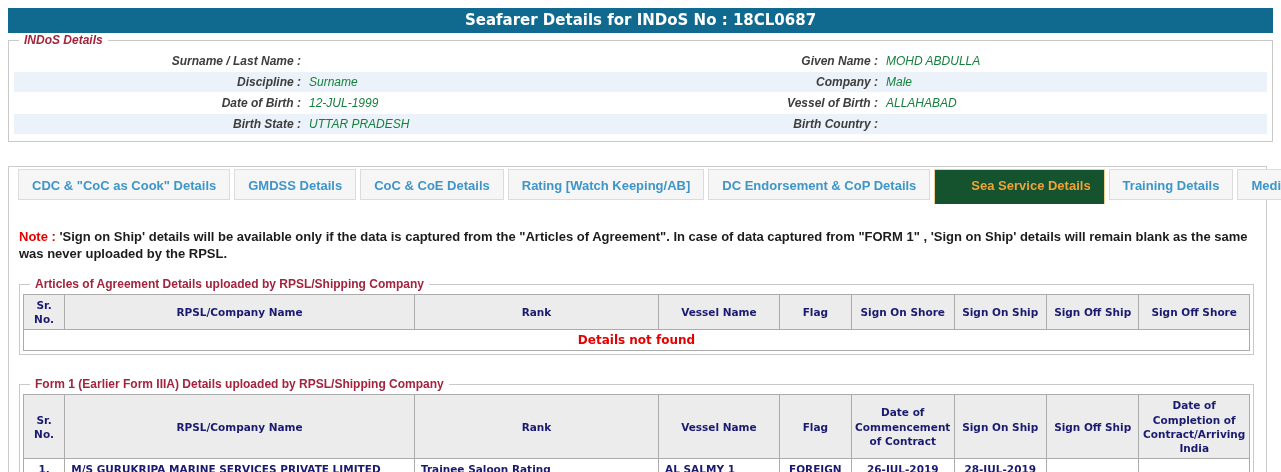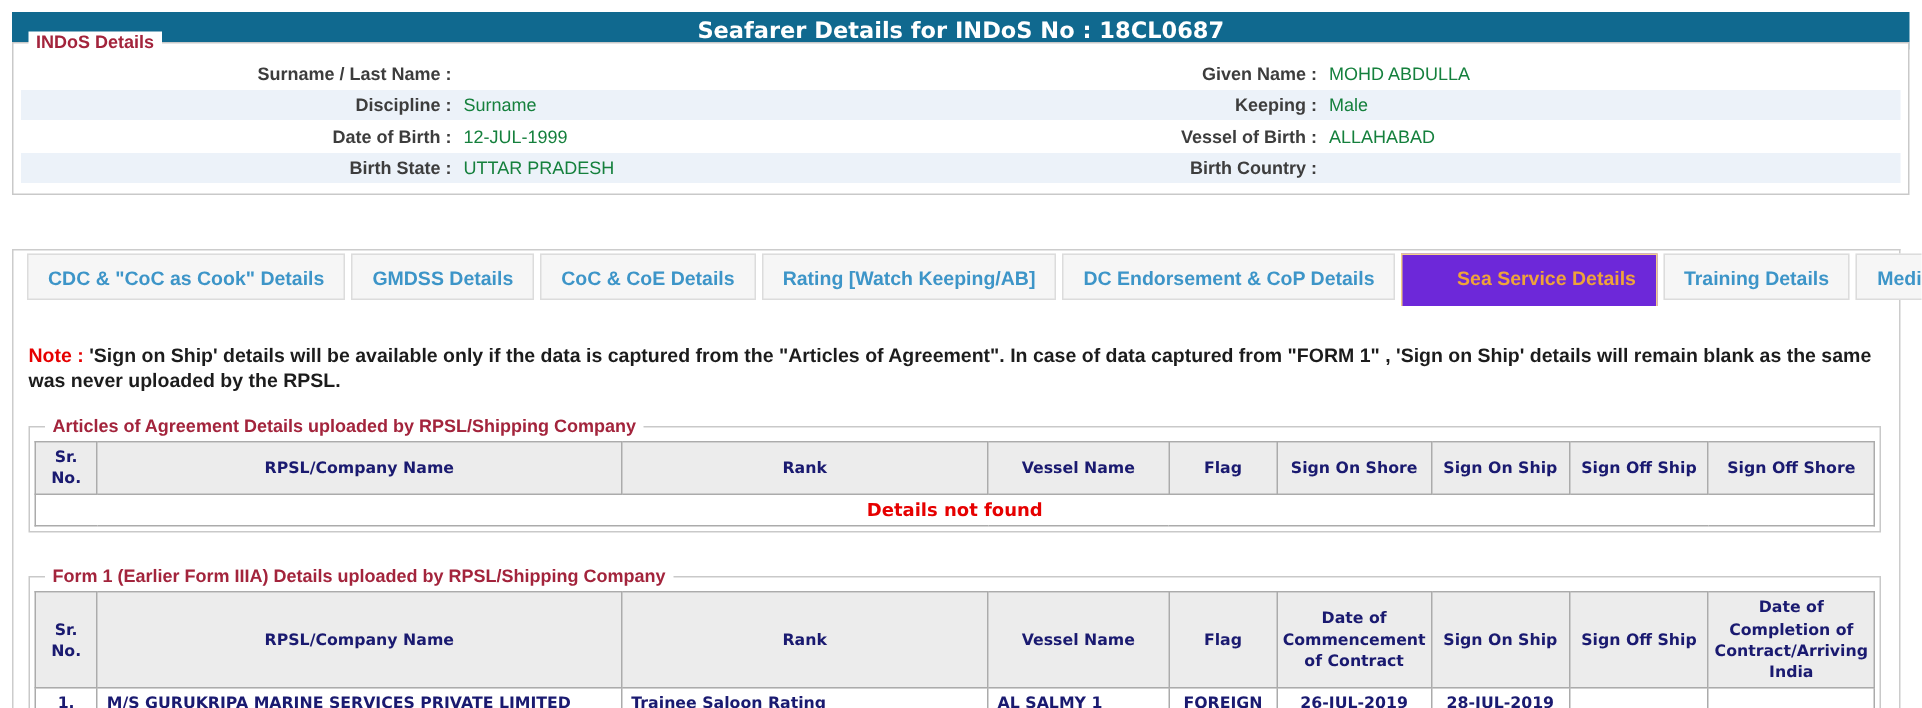--- a/index.html
+++ b/index.html
@@ -14,37 +14,37 @@
               font-family:"DejaVu Sans", sans-serif;
               font-weight:bold; font-size:15px; line-height:25px; }
 
   
   .fieldset { position:relative; border:1px solid #c9c9c9; background:#fff; }
   .legend { position:absolute; top:-8px; left:10px; background:#fff;
             padding:0 5px; color:#a3243c; font-weight:bold; font-size:12px;
             white-space:nowrap; }
 
   
-  .indos { position:absolute; left:8px; top:28px; width:1265px; height:102px;
-           padding:10px 5px 0 5px; }
+  .indos { position:absolute; left:8px; top:40px; width:1265px; height:102px;
+           padding:10px 5px 0 5px;font-style:italic; }
   .drow { display:grid; grid-template-columns:295px 352px 225px 1fr;
           height:20px; line-height:20px; margin-bottom:1px; font-size:12px; }
   .drow:nth-child(odd) { background:#ecf2f9; }
   .drow:nth-child(even) { background:#ffffff; }
   .flabel { text-align:right; padding-right:8px; font-weight:bold; color:#3d3d3d; }
   .fvalue { text-align:left; color:#15803d; }
 
   
   .panel { position:absolute; left:8px; top:166px; width:1259px; height:306px;
            border:1px solid #cccccc; border-bottom:none; background:#fff; }
   .tabbar { display:flex; gap:4px; margin:2px 0 0 9px; align-items:flex-start; }
   .tab { background:#f6f6f6; border:1px solid #dcdcdc; color:#3d95c8;
          font-weight:bold; font-size:13px; padding:0 13px; height:31px;
          line-height:31px; white-space:nowrap; cursor:pointer; }
-  .tab.active { background:#6d28d9; border:1px solid #f3cf8a; border-bottom:none;
+  .tab.active { background:#14532d; border:1px solid #f3cf8a; border-bottom:none;
                 color:#efa339; height:35px;padding-left:36px; }
 
   
   .note { margin:24px 14px 0 10px; font-size:13px; font-weight:bold;
           color:#1c1c1c; line-height:17px; }
   .note-prefix { color:#e60000; }
 
   
   .section { margin:22px 12px 0 10px; padding:9px 3px 3px 3px; }
   .section.second { margin-top:29px; }
@@ -71,21 +71,21 @@
 
     <div class="drow">
       <span class="flabel">Surname / Last Name :</span>
       <span class="fvalue"></span>
       <span class="flabel">Given Name :</span>
       <span class="fvalue">MOHD ABDULLA</span>
     </div>
     <div class="drow">
       <span class="flabel">Discipline :</span>
       <span class="fvalue">Surname</span>
-      <span class="flabel">Keeping :</span>
+      <span class="flabel">Company :</span>
       <span class="fvalue">Male</span>
     </div>
     <div class="drow">
       <span class="flabel">Date of Birth :</span>
       <span class="fvalue">12-JUL-1999</span>
       <span class="flabel">Vessel of Birth :</span>
       <span class="fvalue">ALLAHABAD</span>
     </div>
     <div class="drow">
       <span class="flabel">Birth State :</span>

